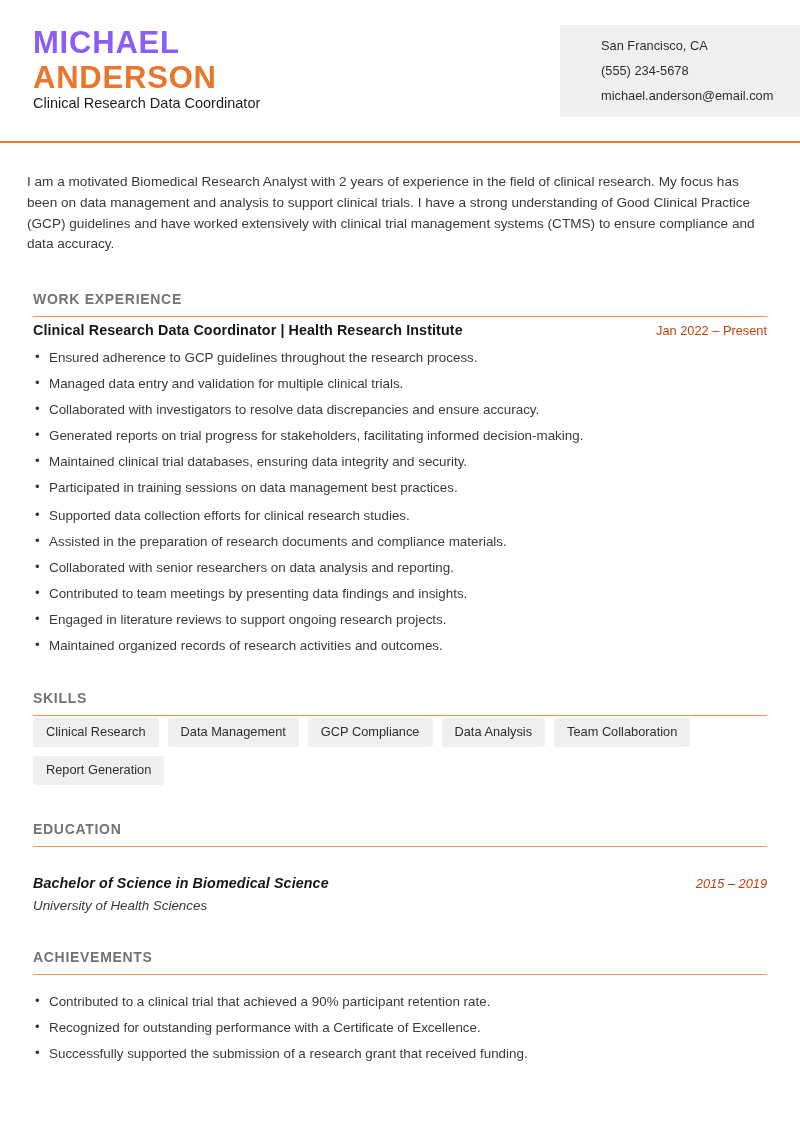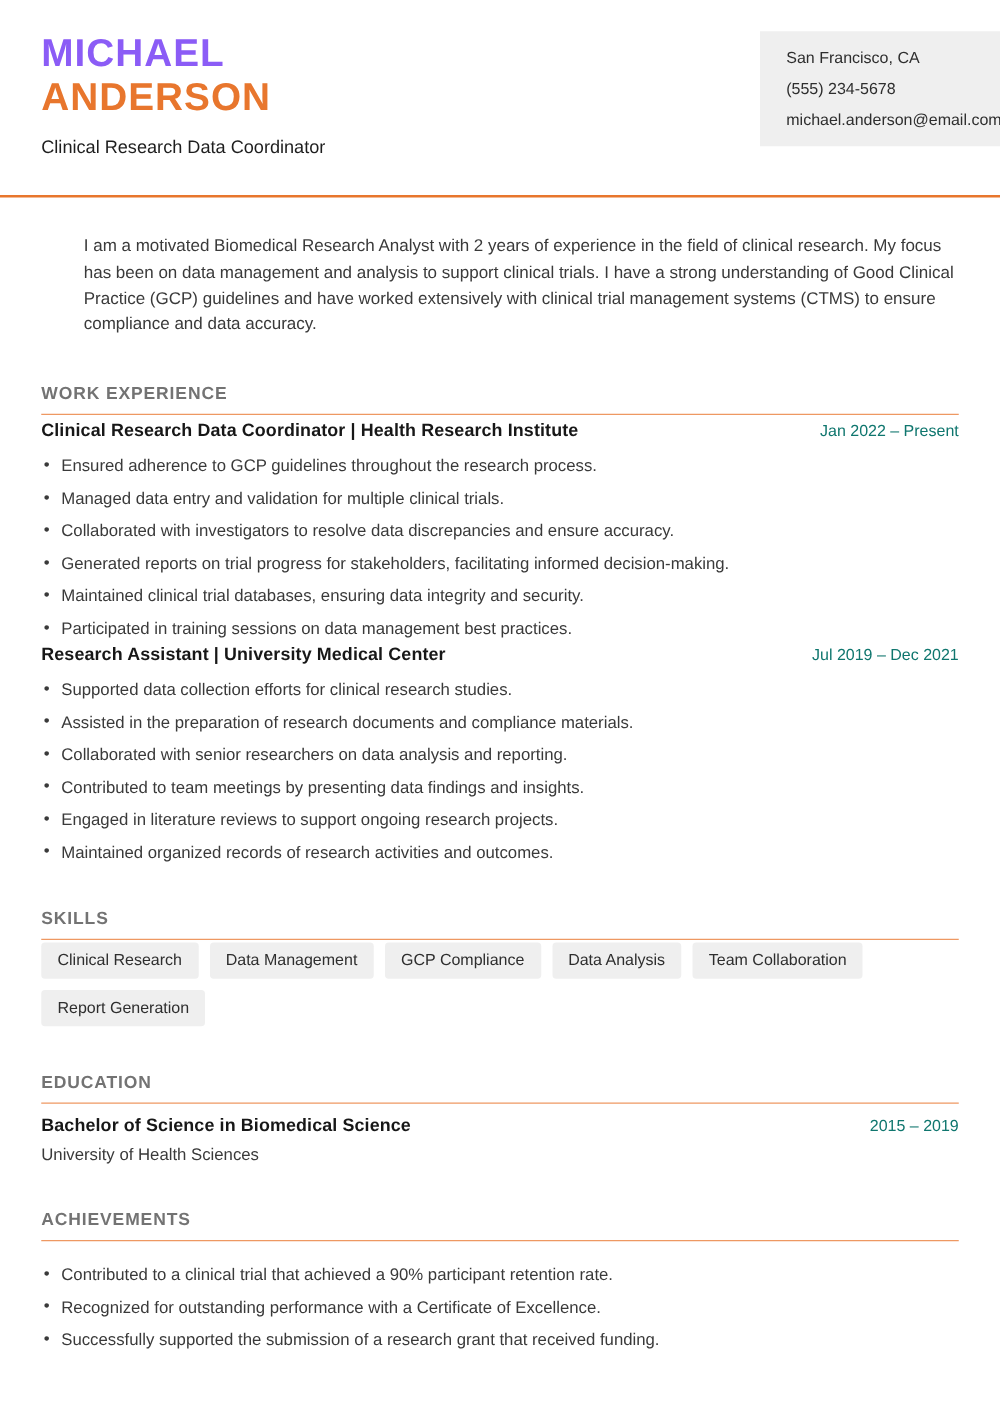--- a/index.html
+++ b/index.html
@@ -22,39 +22,39 @@
   .header { position:relative; padding:26px 33px 0 33px; }
   .name-first {
     font-size:31px; font-weight:700; color:#8b5cf6;
     letter-spacing:0.8px; line-height:1.12;
   }
   .name-last {
     font-size:31px; font-weight:800; color:#E8762D;
     letter-spacing:0.8px; line-height:1.12;
   }
   .professional-title {
-    margin-top:15px; font-size:14.5px; color:#1e1e1e;
+    font-size:14.5px; color:#1e1e1e;
   }
   .contact-card {
-    position:absolute; top:25px; right:0; width:192px;
-    background:#EFEFEF; padding:13px 8px;
+    position:absolute; top:25px; right:0; width:240px;
+    background:#EFEFEF; padding:13px 28px;
     display:flex; flex-direction:column; gap:9px;
   }
   .contact-item {
     font-size:12.8px; color:#2e2e2e;
     position:relative; padding-left:13px; line-height:1.25;
   }
   .header-divider {
     margin-top:30px; height:2px; background:#E8762D; width:100%;
   }
 
   
   .summary {
     padding:29px 33px 0 27px;
-    font-size:13.6px; line-height:1.52; color:#3a3a3a;margin-left:40px;
+    font-size:13.6px; line-height:1.52; color:#3a3a3a;
   }
 
   
   .section { padding:0 33px; margin-top:36px; }
   .section-heading {
     color:#737373; font-weight:700; font-size:14px;
     letter-spacing:0.7px;
   }
   .section-rule {
     height:1px; background:#E8762D; opacity:0.75; margin-top:9px;
@@ -62,21 +62,21 @@
 
   
   .job { margin-top:5px; }
   .row-header {
     display:flex; justify-content:space-between; align-items:baseline; gap:12px;
   }
   .row-title {
     font-weight:700; font-size:14.3px; color:#171717; letter-spacing:0.1px;
   }
   .row-dates {
-    font-size:12.8px; color:#0f766e; white-space:nowrap; flex-shrink:0;
+    font-size:12.8px; color:#c2410c; white-space:nowrap; flex-shrink:0;
   }
   .bullet-list {
     margin-top:11px; display:flex; flex-direction:column; gap:8.5px;
   }
   .bullet {
     position:relative; padding-left:16px;
     font-size:13.4px; color:#3a3a3a; line-height:1.3;
   }
   .bullet::before {
     content:"•"; position:absolute; left:2px; top:-1px; color:#3a3a3a;
@@ -84,21 +84,21 @@
 
   
   .tag-row { display:flex; flex-wrap:wrap; gap:9px; margin-top:2px; }
   .tag {
     background:#EFEFEF; color:#2e2e2e;
     padding:7px 13px; font-size:12.8px; border-radius:3px; line-height:1;
     padding-top:8px; padding-bottom:8px;
   }
 
   
-  .edu-block { margin-top:10px; }
+  .edu-block { margin-top:28px;font-style:italic; }
   .edu-school { margin-top:7px; font-size:13.4px; color:#3a3a3a; }
 
   .achievement-list { margin-top:18px; display:flex; flex-direction:column; gap:8.5px; }
 </style>
 </head>
 <body>
 
 <div class="page">
 
   <div class="header">
@@ -130,24 +130,20 @@
         <div class="bullet">Ensured adherence to GCP guidelines throughout the research process.</div>
         <div class="bullet">Managed data entry and validation for multiple clinical trials.</div>
         <div class="bullet">Collaborated with investigators to resolve data discrepancies and ensure accuracy.</div>
         <div class="bullet">Generated reports on trial progress for stakeholders, facilitating informed decision-making.</div>
         <div class="bullet">Maintained clinical trial databases, ensuring data integrity and security.</div>
         <div class="bullet">Participated in training sessions on data management best practices.</div>
       </div>
     </div>
 
     <div class="job">
-      <div class="row-header">
-        <div class="row-title">Research Assistant | University Medical Center</div>
-        <div class="row-dates">Jul 2019 – Dec 2021</div>
-      </div>
       <div class="bullet-list">
         <div class="bullet">Supported data collection efforts for clinical research studies.</div>
         <div class="bullet">Assisted in the preparation of research documents and compliance materials.</div>
         <div class="bullet">Collaborated with senior researchers on data analysis and reporting.</div>
         <div class="bullet">Contributed to team meetings by presenting data findings and insights.</div>
         <div class="bullet">Engaged in literature reviews to support ongoing research projects.</div>
         <div class="bullet">Maintained organized records of research activities and outcomes.</div>
       </div>
     </div>
   </div>

